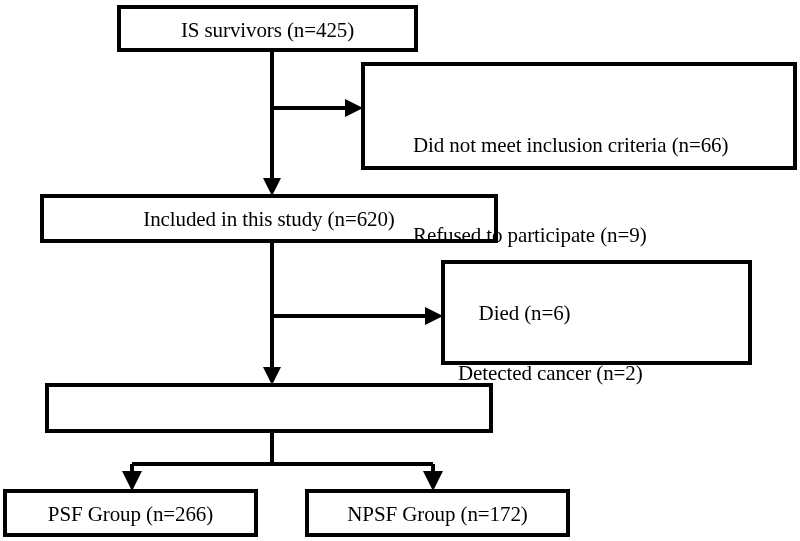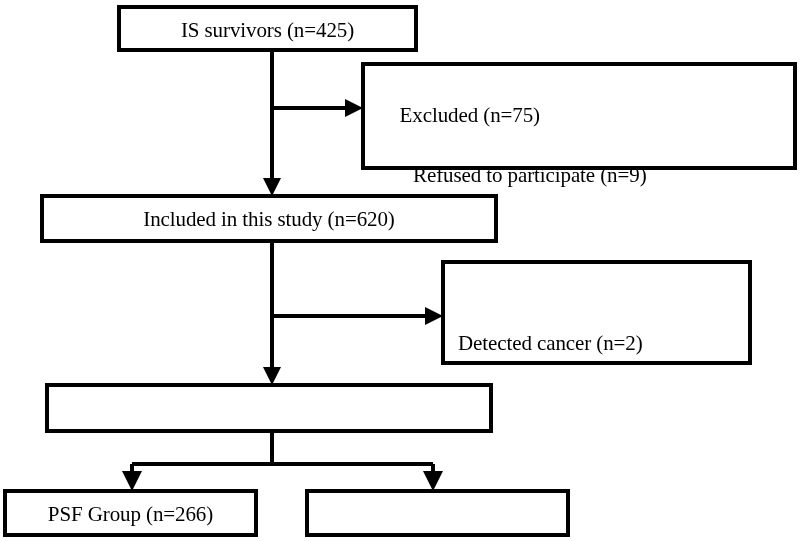--- a/index.html
+++ b/index.html
@@ -98,27 +98,29 @@
     <path class="connector" d="M 132 464 L 433 464"></path>
     <path class="connector" d="M 132 464 L 132 482"></path>
     <polygon class="arrow-head" points="132,491 122,471 142,471"></polygon>
     <path class="connector" d="M 433 464 L 433 482"></path>
     <polygon class="arrow-head" points="433,491 423,471 443,471"></polygon>
   </svg>
 
   <div class="box-text centered" style="left:119px; top:15px; width:297px;">IS survivors (n=425)</div>
 
   <div class="box-text left" style="left:379px; top:70px; width:416px;">
-    <span>Excluded (n=75)</span>
+    <span class="indent-1">Did not meet inclusion criteria (n=66)</span>
     <span class="indent-1">Refused to participate (n=9)</span>
   </div>
 
   <div class="box-text centered" style="left:42px; top:204px; width:454px;">Included in this study (n=620)</div>
 
   <div class="box-text left" style="left:458px; top:268px; width:292px;">
+    <span>Died (n=6)</span>
     <span style="display:block;">Detected cancer (n=2)</span>
   </div>
 
 
   <div class="box-text centered" style="left:5px; top:499px; width:251px;">PSF Group (n=266)</div>
 
+  <div class="box-text centered" style="left:307px; top:499px; width:261px;">NPSF Group (n=172)</div>
 
 </div>
 
 </body></html>

